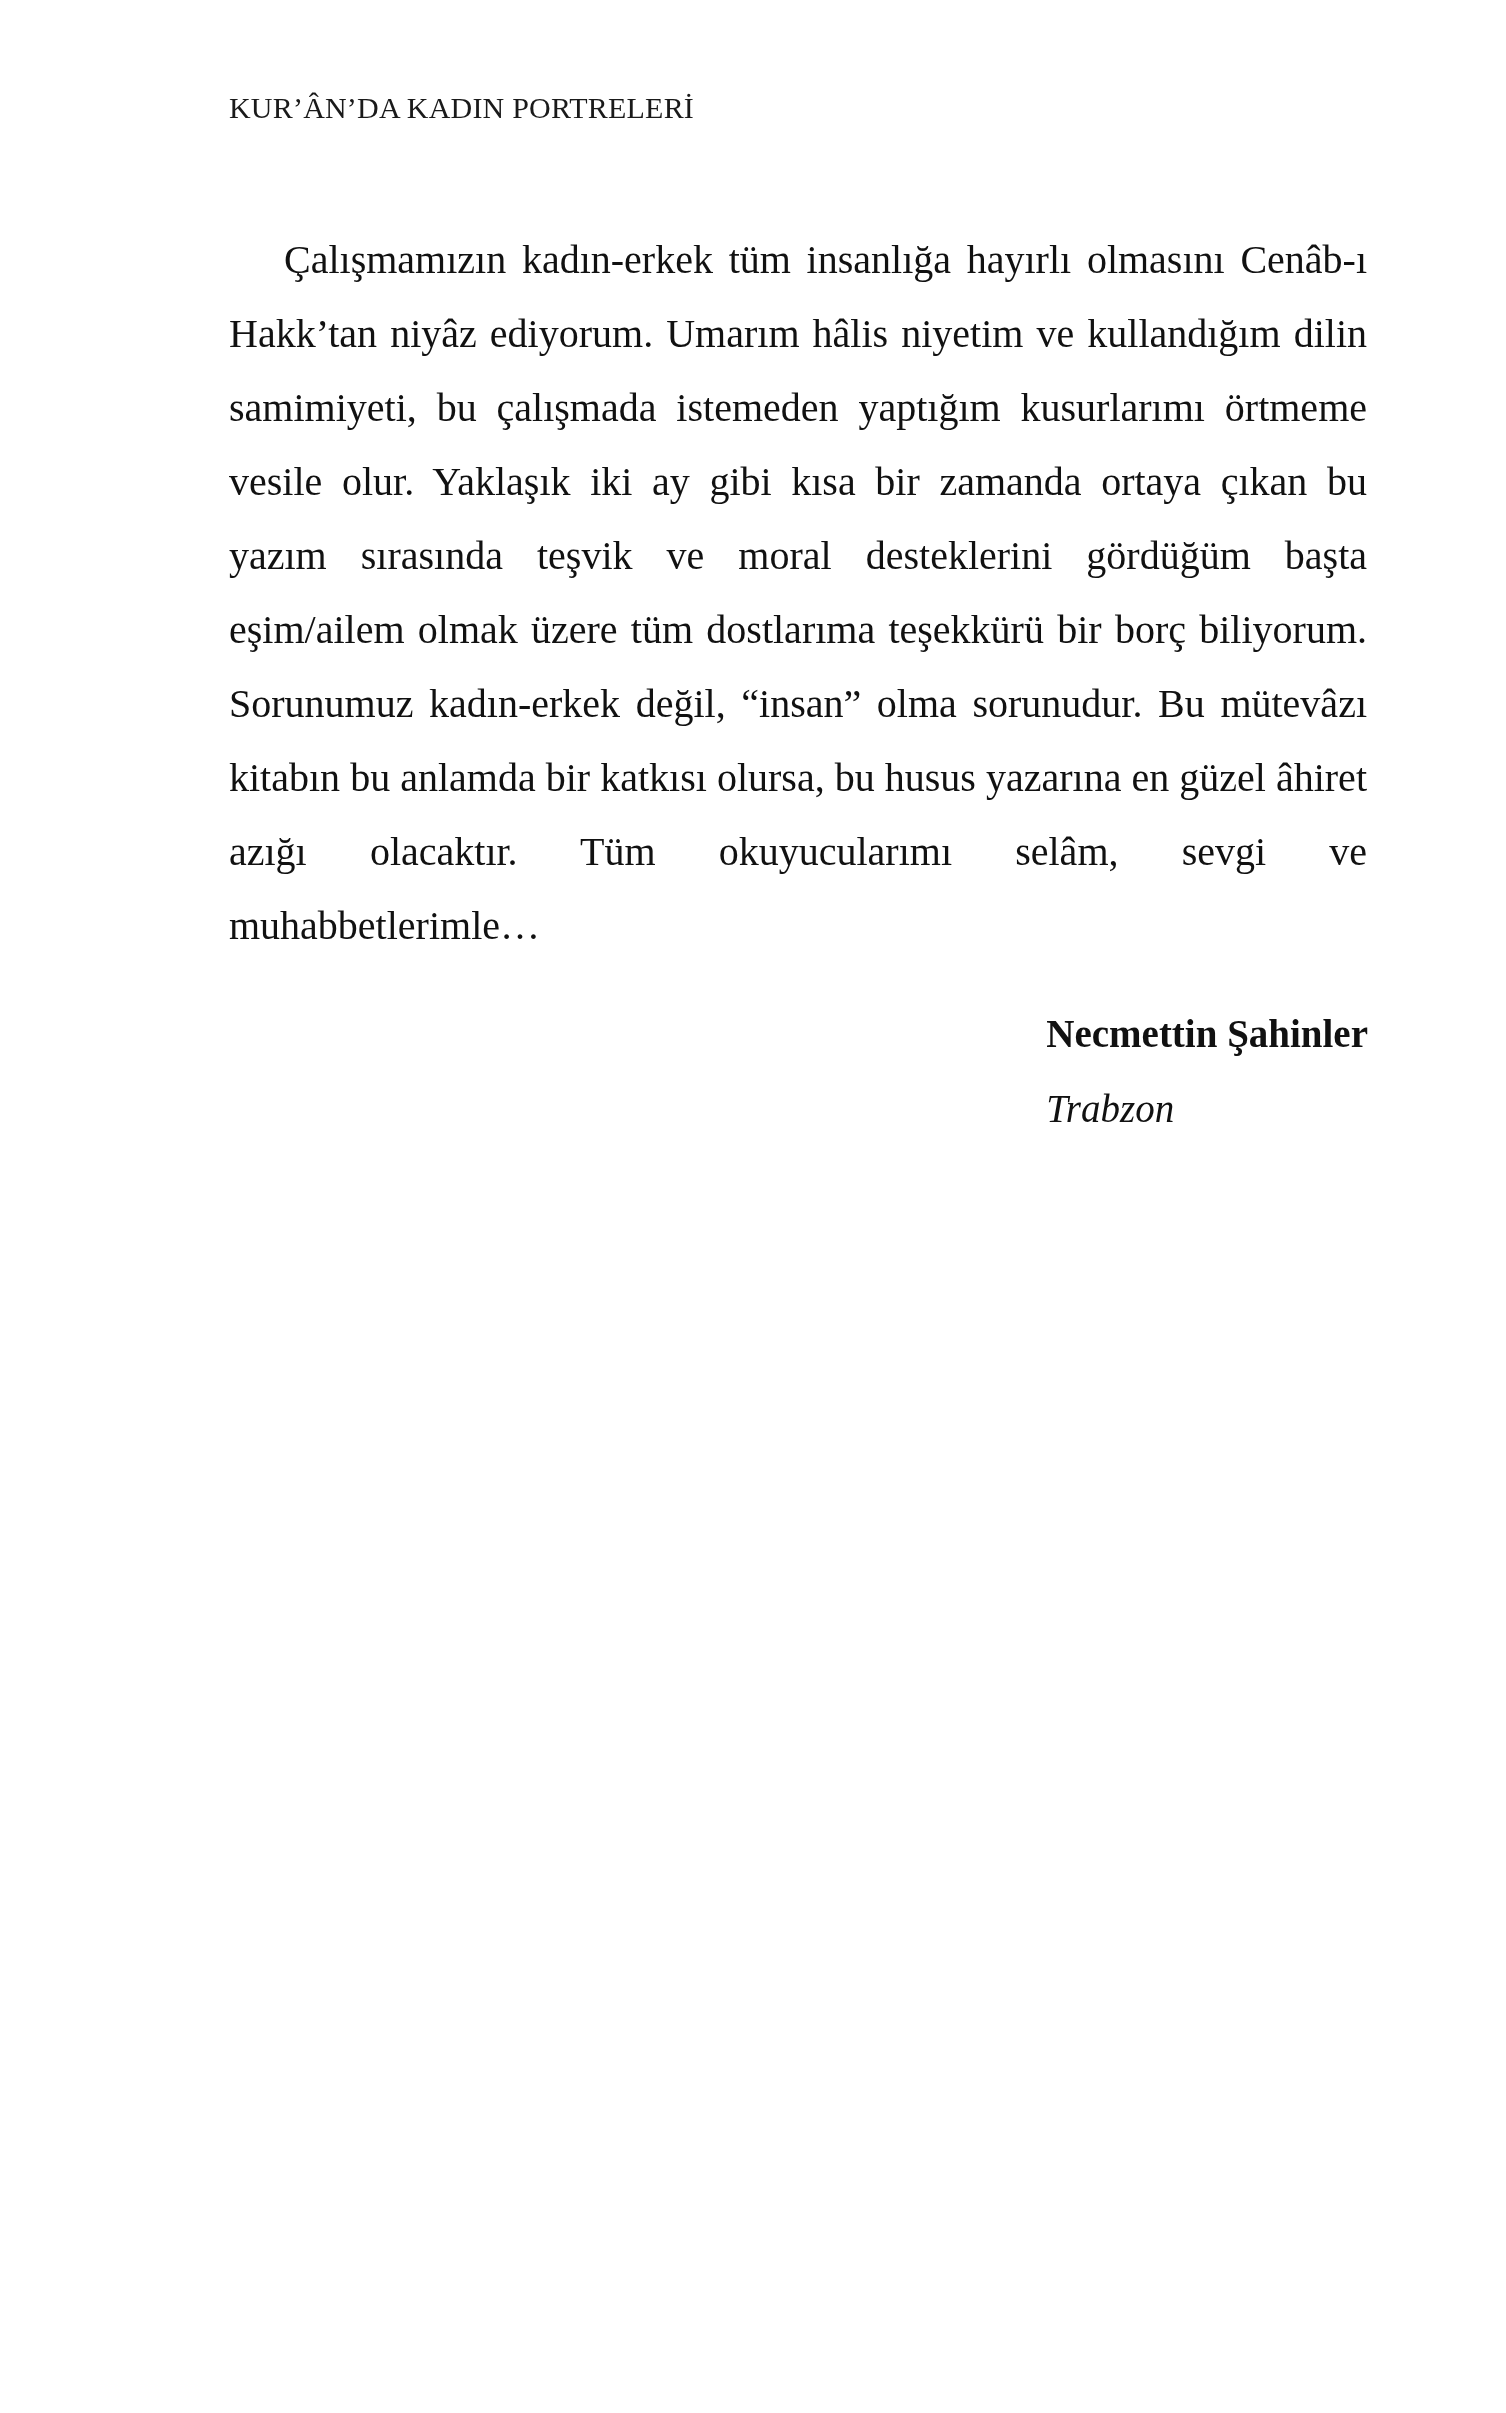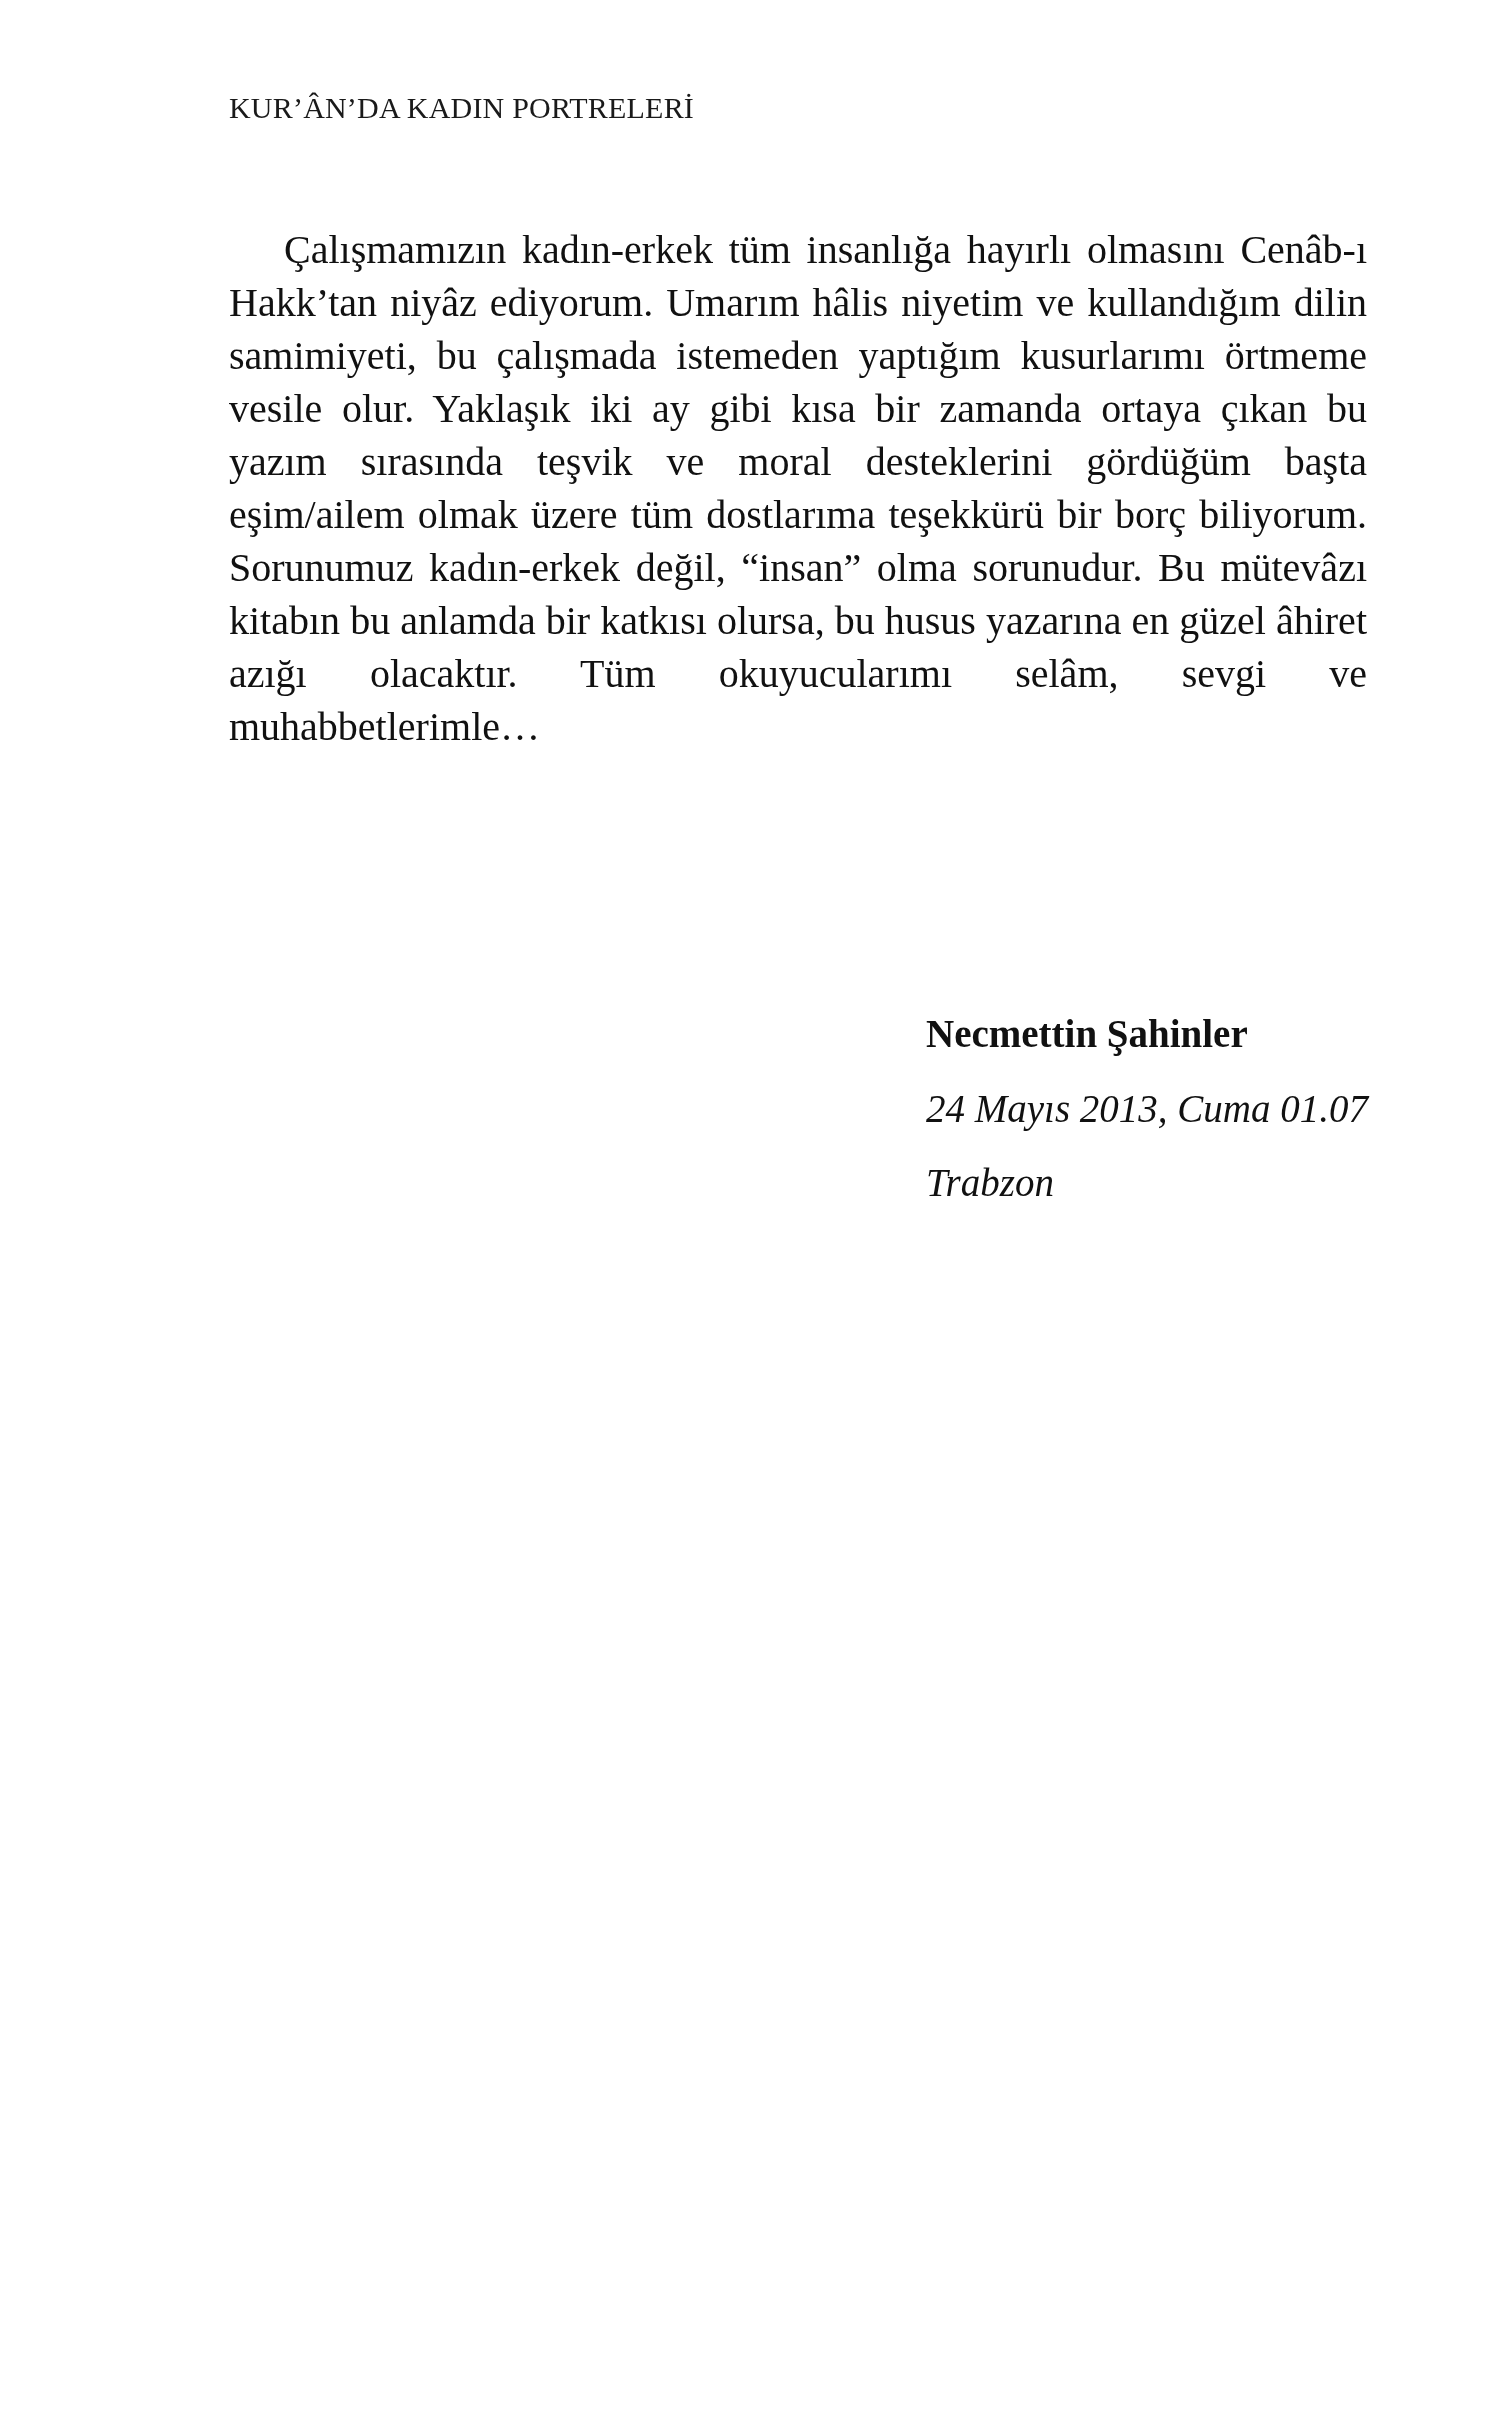--- a/index.html
+++ b/index.html
@@ -23,21 +23,21 @@
       letter-spacing: 0.2px;
       color: #1a1a1a;
       white-space: nowrap;
     }
     .body-text {
       position: absolute;
       left: 229px;
       top: 223px;
       width: 1138px;
       font-size: 40px;
-      line-height: 53px;
+      line-height: 74px;
       text-align: justify;
       text-indent: 55px;
       margin: 0;
       color: #111111;
     }
     .signature-block {
       position: absolute;
       right: 139px;
       top: 996px;
       text-align: left;
@@ -59,16 +59,15 @@
   </style>
 </head>
 <body>
 
 <div class="running-header">KUR’ÂN’DA KADIN PORTRELERİ</div>
 
 <p class="body-text">Çalışmamızın kadın-erkek tüm insanlığa hayırlı olmasını Cenâb-ı Hakk’tan niyâz ediyorum. Umarım hâlis niyetim ve kullandığım dilin samimiyeti, bu çalışmada istemeden yaptığım kusurlarımı örtmeme vesile olur. Yaklaşık iki ay gibi kısa bir zamanda ortaya çıkan bu yazım sırasında teşvik ve moral desteklerini gördüğüm başta eşim/ailem olmak üzere tüm dostlarıma teşekkürü bir borç biliyorum. Sorunumuz kadın-erkek değil, “insan” olma sorunudur. Bu mütevâzı kitabın bu anlamda bir katkısı olursa, bu husus yazarına en güzel âhiret azığı olacaktır. Tüm okuyucularımı selâm, sevgi ve muhabbetlerimle…</p>
 
 <div class="signature-block">
   <div class="signature-name">Necmettin Şahinler</div>
-  <div class="signature-date">24 Mayıs 2013, Cuma 01.07</div>
   <div class="signature-place">Trabzon</div>
 </div>
 
 
 </body></html>

